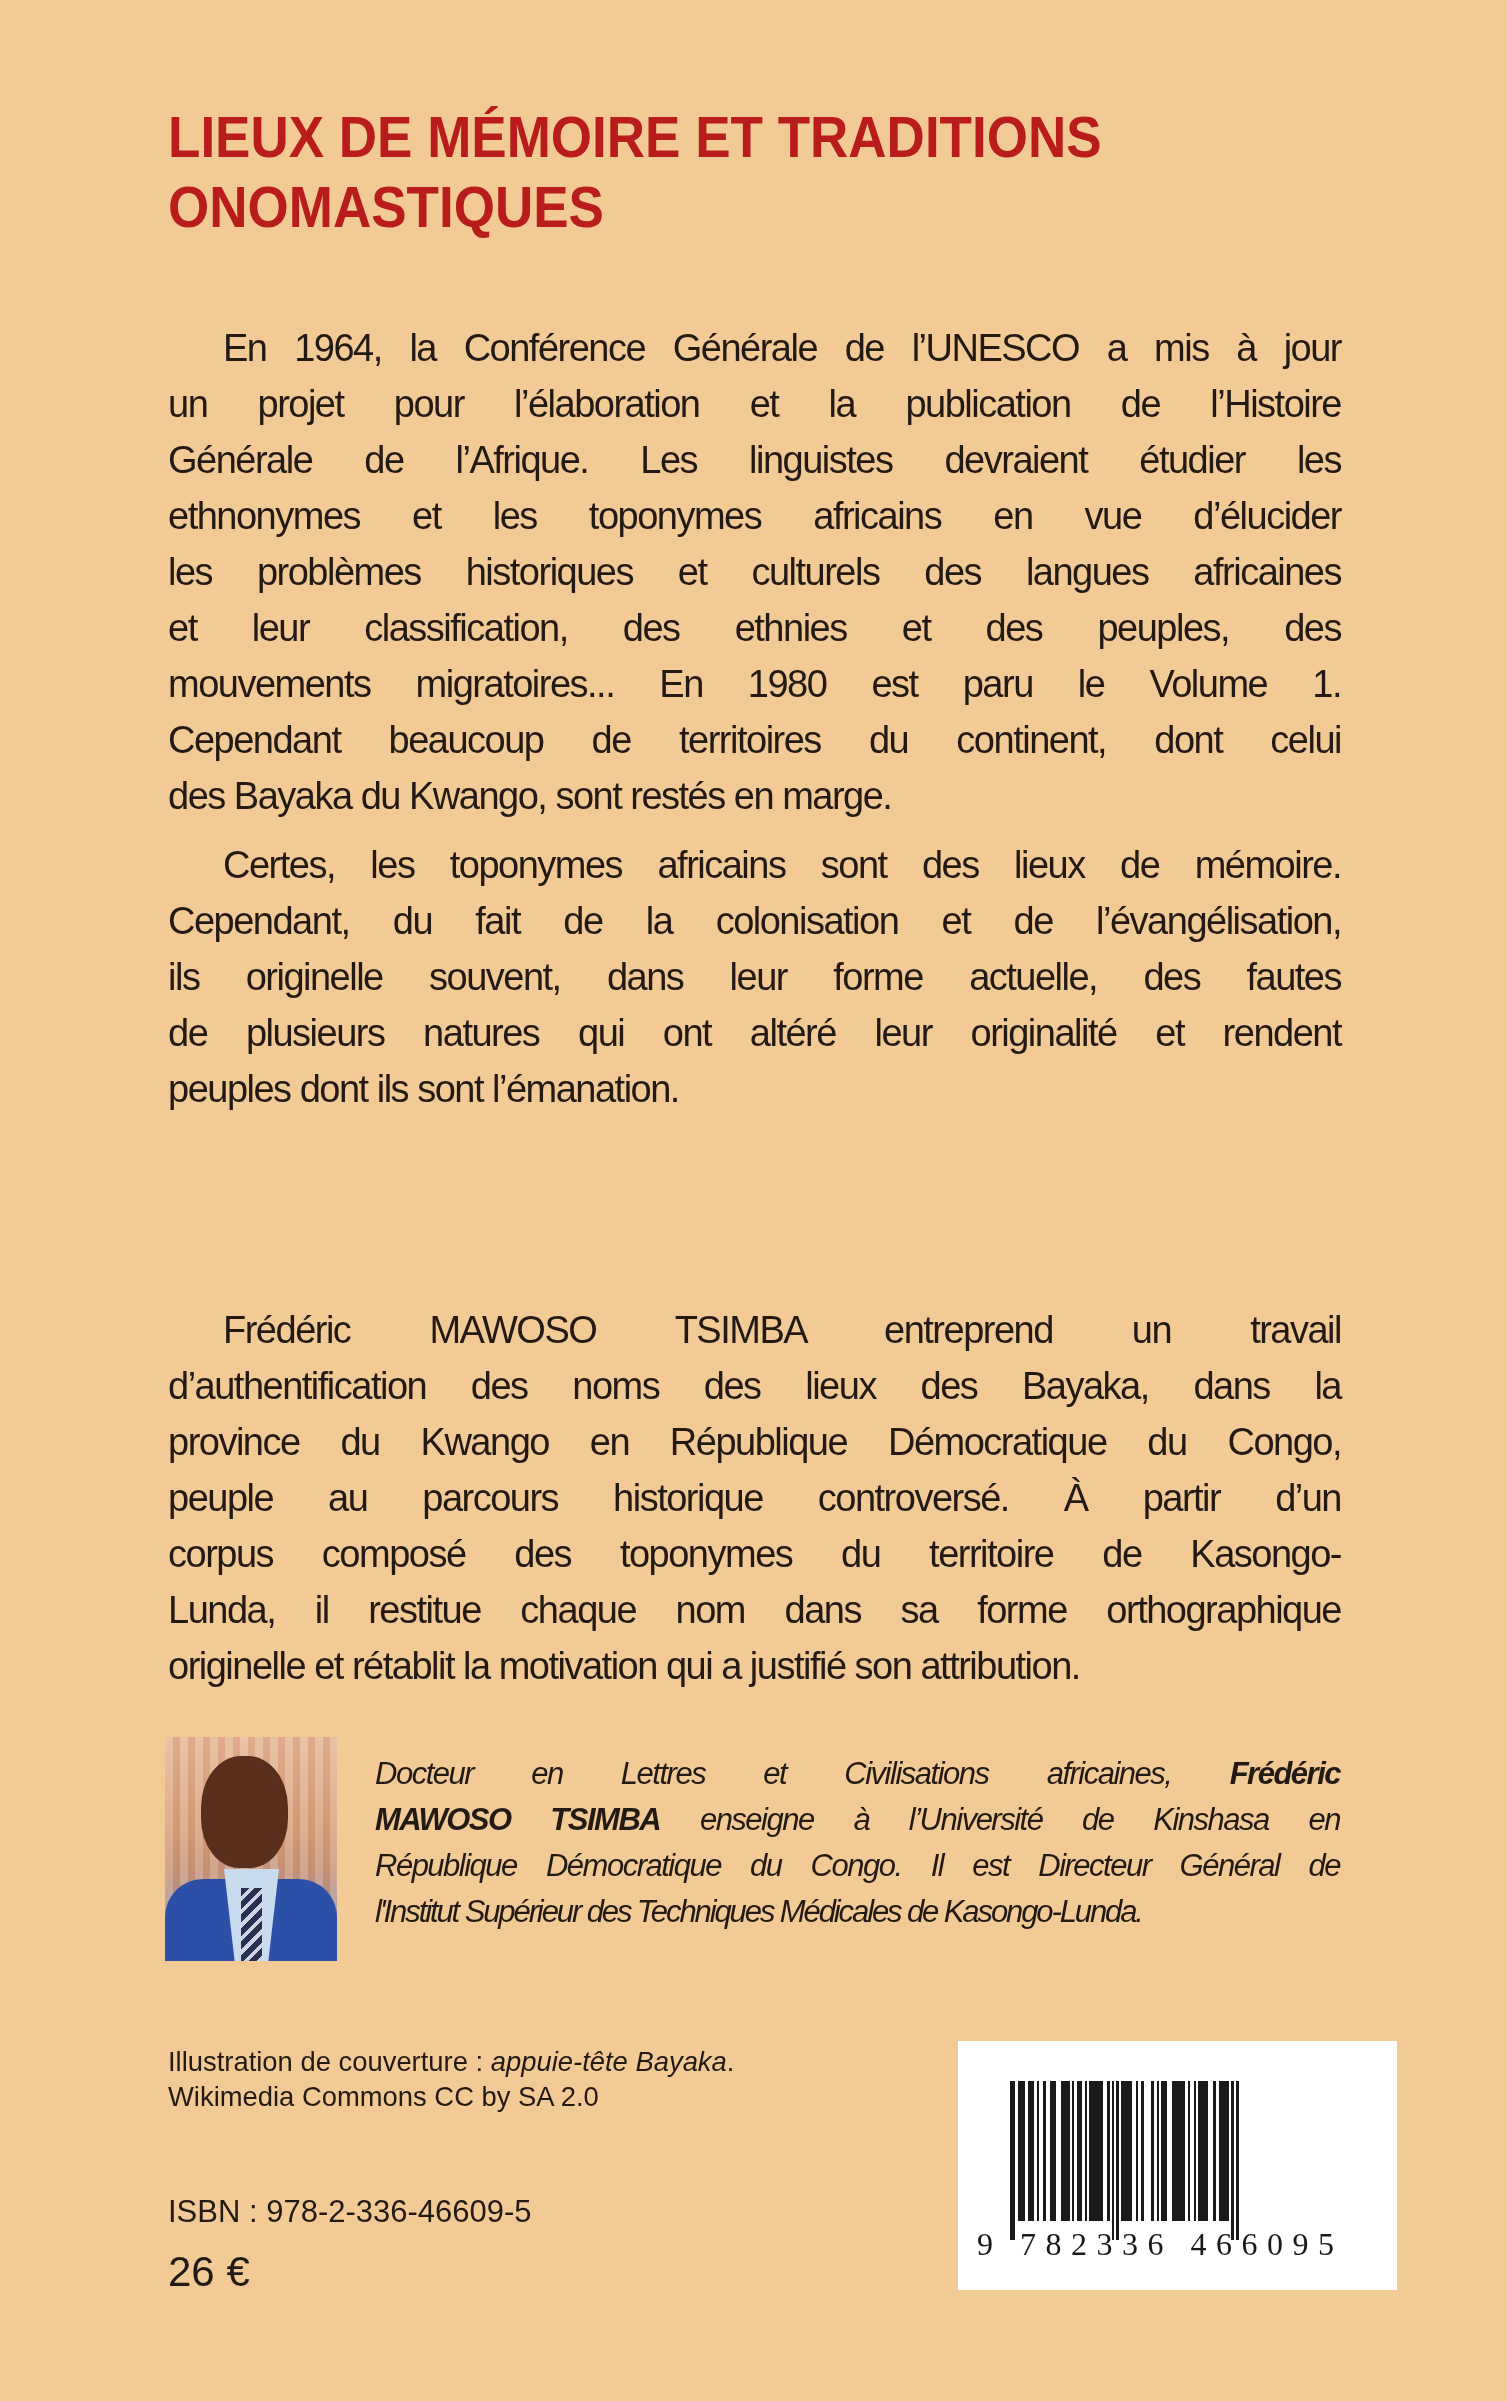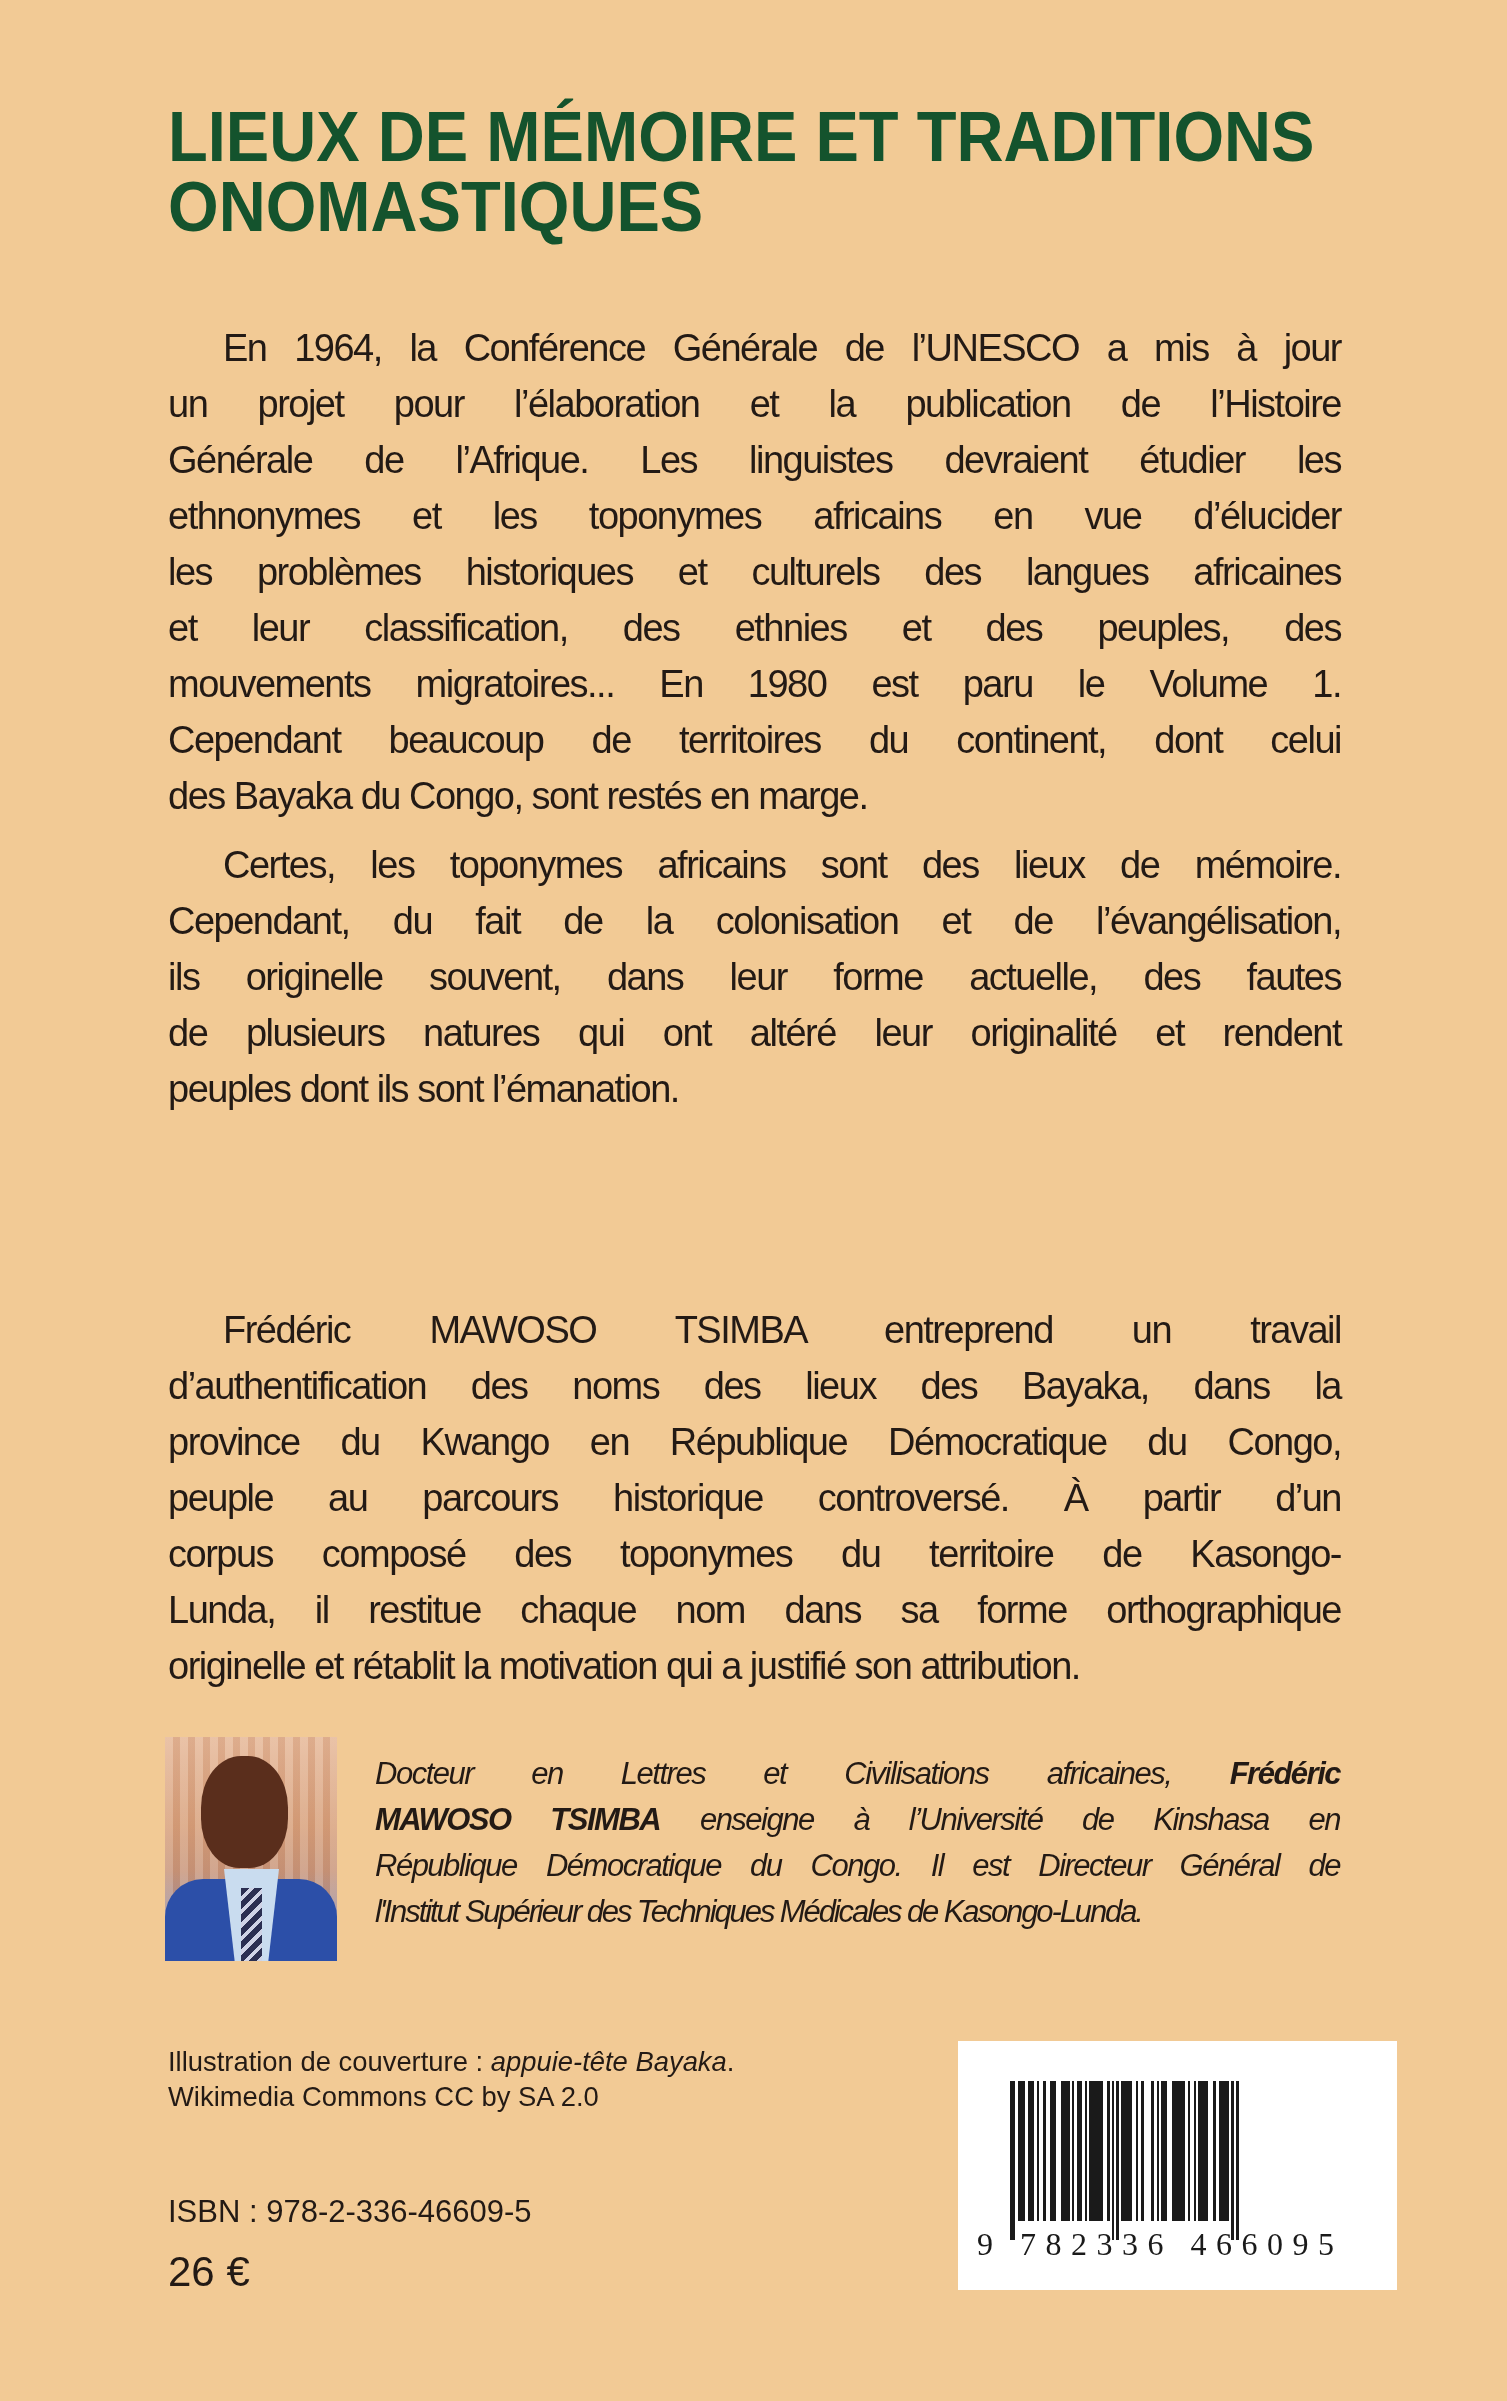--- a/index.html
+++ b/index.html
@@ -3,21 +3,21 @@
 <meta charset="utf-8">
 <style>
   html, body { margin: 0; padding: 0; }
   body {
     width: 1508px; height: 2402px; background: #f2ca95;
     position: relative; overflow: hidden;
     font-family: "Liberation Sans", sans-serif; color: #231a15;
   }
   .title {
     position: absolute; left: 168px; top: 102px; width: 1192px;
-    color: #14532d; font-weight: bold; font-size: 70px; line-height: 70px;
+    color: #b91c1c; font-weight: bold; font-size: 57px; line-height: 70px;
     letter-spacing: 0px;
   }
   .title .tl { display: block; white-space: nowrap; transform-origin: left center; transform: scaleX(0.93); }
   .para { position: absolute; left: 168px; width: 1173px; }
   .line {
     display: block; height: 56px; line-height: 56px;
     font-size: 38px; white-space: nowrap;
     text-align: justify; text-align-last: justify;
     overflow: visible;
   }
@@ -66,21 +66,21 @@
 
 <div class="para" id="p1" style="top:320px;">
     <span class="line cond indent"><span class="in">En 1964, la Conférence Générale de l’UNESCO a mis à jour</span></span>
     <span class="line cond"><span class="in">un projet pour l’élaboration et la publication de l’Histoire</span></span>
     <span class="line cond"><span class="in">Générale de l’Afrique. Les linguistes devraient étudier les</span></span>
     <span class="line cond"><span class="in">ethnonymes et les toponymes africains en vue d’élucider</span></span>
     <span class="line cond"><span class="in">les problèmes historiques et culturels des langues africaines</span></span>
     <span class="line cond"><span class="in">et leur classification, des ethnies et des peuples, des</span></span>
     <span class="line cond"><span class="in">mouvements migratoires... En 1980 est paru le Volume 1.</span></span>
     <span class="line cond"><span class="in">Cependant beaucoup de territoires du continent, dont celui</span></span>
-    <span class="line cond last"><span class="in">des Bayaka du Congo, sont restés en marge.</span></span>
+    <span class="line cond last"><span class="in">des Bayaka du Kwango, sont restés en marge.</span></span>
   </div>
 <div class="para" id="p2" style="top:837px;">
     <span class="line cond indent"><span class="in">Certes, les toponymes africains sont des lieux de mémoire.</span></span>
     <span class="line cond"><span class="in">Cependant, du fait de la colonisation et de l’évangélisation,</span></span>
     <span class="line cond"><span class="in">ils originelle souvent, dans leur forme actuelle, des fautes</span></span>
     <span class="line cond"><span class="in">de plusieurs natures qui ont altéré leur originalité et rendent</span></span>
     <span class="line cond last"><span class="in">peuples dont ils sont l’émanation.</span></span>
   </div>
 <div class="para" id="p3" style="top:1302px;">
     <span class="line cond indent"><span class="in">Frédéric MAWOSO TSIMBA entreprend un travail</span></span>

